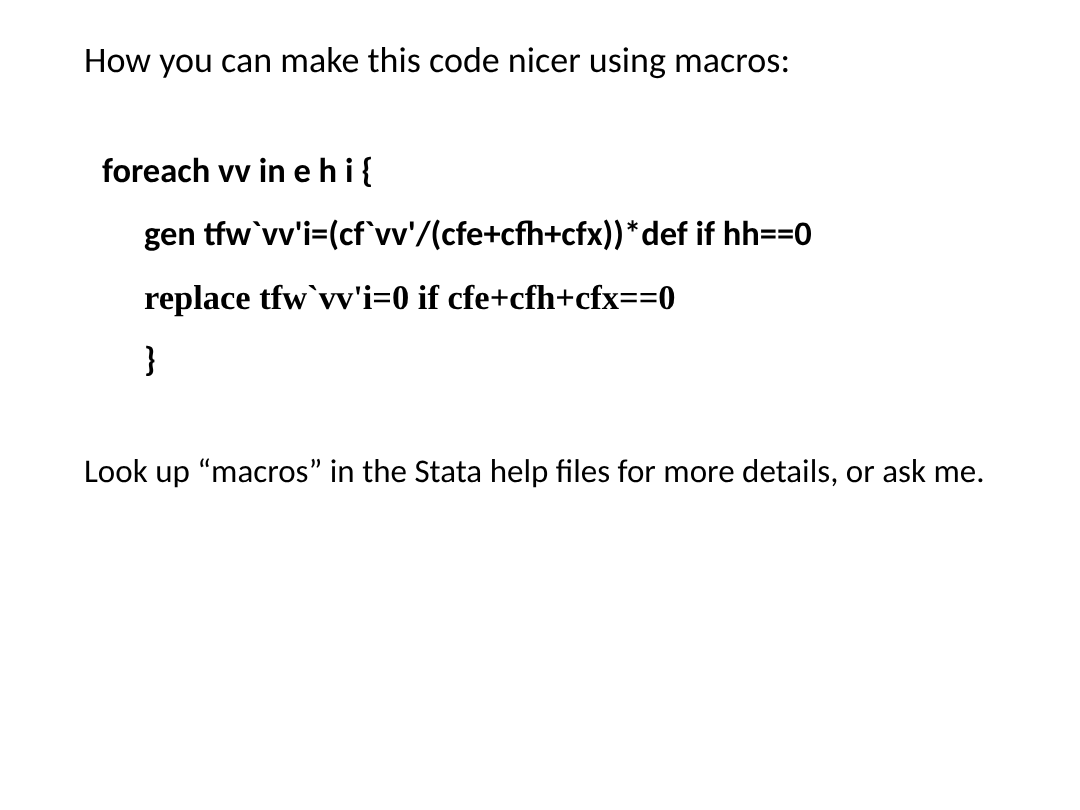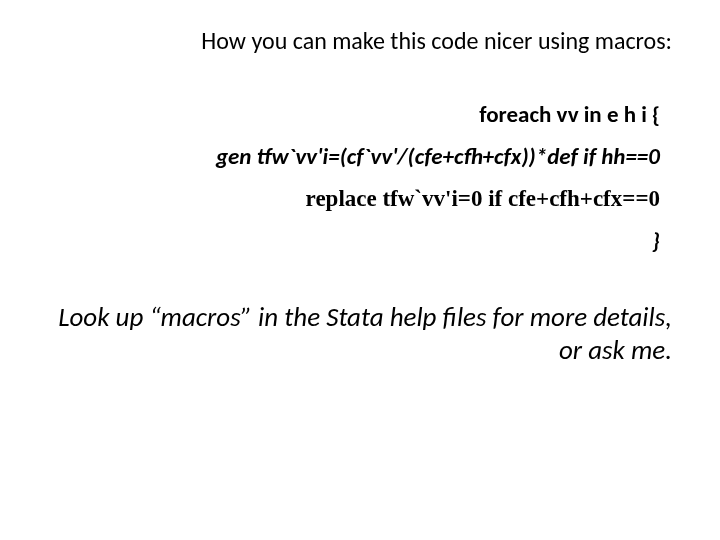--- a/index.html
+++ b/index.html
@@ -9,59 +9,56 @@
     height: 540px;
     background: #ffffff;
     font-family: Calibri, "Segoe UI", Arial, sans-serif;
     color: #000000;
   }
   .slide {
     box-sizing: border-box;
     width: 720px;
     height: 416px;
     padding: 26px 48px 0 56px;
-    text-align: right;
   }
   .title {
     font-size: 24px;
     line-height: 1.25;
     font-weight: 400;
     margin: 0 0 44px 0;
   }
   .code-block {
     font-size: 23px;
     line-height: 1.3;
   }
   .line {
     margin: 12px;
   }
   .bold {
     font-weight: 700;
   }
   .ind1 {
     padding-left: 28px;
-    font-style: italic;
   }
   .hang {
     padding-left: 118px;
     text-indent: -90px;
     margin-top: 10px;
   }
   .hang2 {
     padding-left: 28px;
     margin-top: 6px;
     font-family: Liberation Serif, serif;
   }
   .closing {
     margin-top: 44px;
-    font-size: 27px;
+    font-size: 22px;
     line-height: 1.25;
     padding-left: 30px;
     text-indent: -30px;
-    font-style: italic;
   }
 </style>
 </head>
 <body>
 
 <div class="slide">
 
   <p class="title">How you can make this code nicer using macros:</p>
 
   <div class="code-block">

